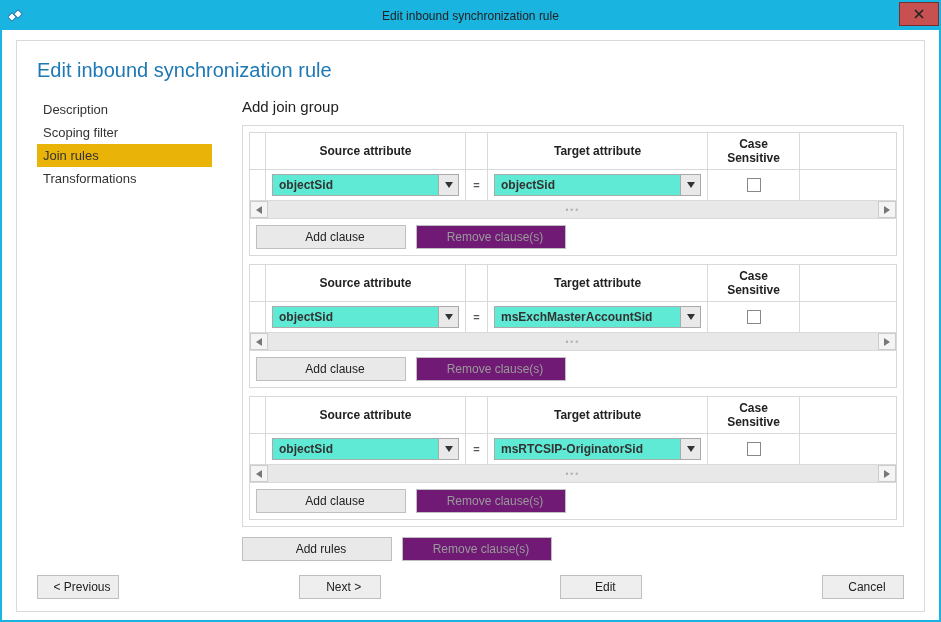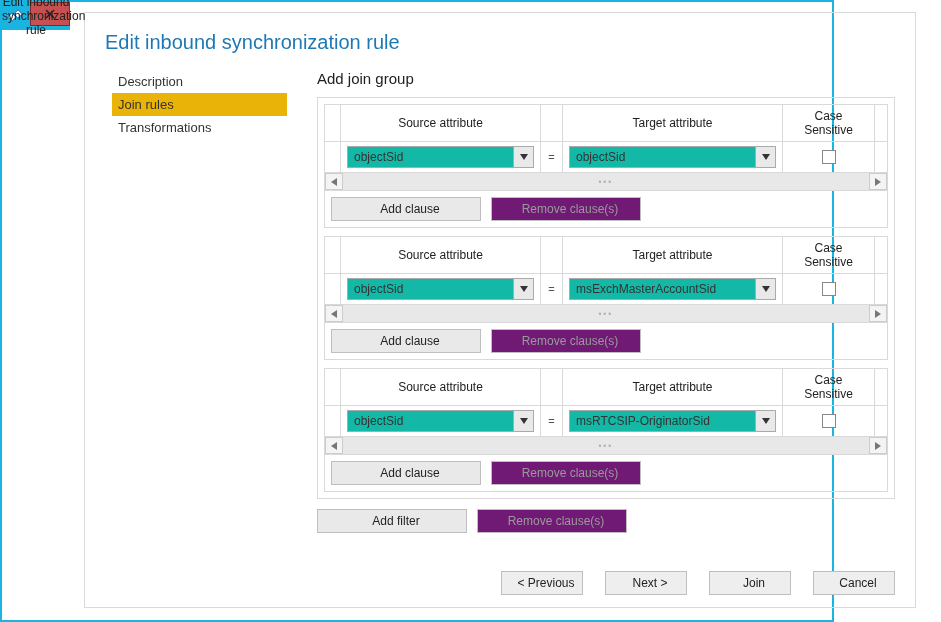--- a/index.html
+++ b/index.html
@@ -1,22 +1,22 @@
 <!DOCTYPE html>
 <html><head>
 <meta charset="utf-8">
 <style>
   * { box-sizing: border-box; }
   html, body { margin: 0; padding: 0; font-family: "Segoe UI", Tahoma, sans-serif; font-size: 12px; color: #333; }
   .window {
-    width: 834px; height: 622px;
+    width: 941px; height: 622px;
     background: #fff;
     border: 2px solid #1ab4e0;
     position: relative;
-    display: flex; flex-direction: row;
+    display: flex; flex-direction: column;
   }
   .titlebar {
     height: 28px;
     background: #1ab4e0;
     display: flex; align-items: center;
     position: relative;
   }
   .titlebar .icon {
     width: 28px; height: 28px;
     display: flex; align-items: center; justify-content: center;
@@ -48,21 +48,21 @@
     padding: 18px 20px 12px 20px;
     display: flex; flex-direction: column;
   }
   h1.page-title {
     margin: 0 0 16px 0; font-weight: 400;
     color: #1e78b4; font-size: 20px;
   }
   .body {
     flex: 1; display: flex; gap: 30px;
   }
-  .sidebar { width: 175px; margin-left: 7px; }
+  .sidebar { width: 175px; }
   .sidebar .nav-item {
     padding: 4px 6px; font-size: 13px; color: #333;
     cursor: default;
   }
   .sidebar .nav-item.active {
     background: #eab308;
   }
   .main { flex: 1; display: flex; flex-direction: column; }
   .section-title {
     font-size: 15px; color: #222; margin: 0 0 10px 0; font-weight: 400;
@@ -78,38 +78,39 @@
   .group:last-child { margin-bottom: 0; }
   .grid-head, .grid-row {
     display: flex; align-items: stretch;
   }
   .grid-head { border-bottom: 1px solid #d9d9d9; }
   .cell {
     border-right: 1px solid #d9d9d9;
     padding: 4px 6px;
     display: flex; align-items: center; justify-content: center;
     font-size: 12px;
+    font-weight: bold;
   }
   .cell:last-child { border-right: none; }
   .col-sel { width: 16px; }
   .col-src { width: 200px; }
   .col-eq  { width: 22px; font-size: 11px; color: #555; }
   .col-tgt { width: 220px; }
   .col-cs  { width: 92px; }
   .col-pad { flex: 1; }
   .grid-head .cell { text-align: center; color: #222; }
   .grid-row .cell { border-top: none; }
   .grid-row { border-bottom: 1px solid #d9d9d9; }
   .combo {
     display: flex; width: 100%; height: 22px;
     border: 1px solid #aaa; background: #e9e9e9;
   }
   .combo .combo-text {
     flex: 1; padding: 2px 6px; font-size: 12px; display: flex; align-items: center;
-    background: #14b8a6;
+    background: #5eead4;
   }
   .combo .combo-btn {
     width: 20px; border-left: 1px solid #aaa;
     display: flex; align-items: center; justify-content: center;
     background: #e9e9e9;
   }
   .combo .combo-btn svg { width: 8px; height: 6px; }
   .checkbox {
     width: 14px; height: 14px; border: 1px solid #888; background: #fff;
   }
@@ -128,21 +129,21 @@
   .btnrow { display: flex; gap: 10px; padding: 6px; }
   .btnrow.outer { padding: 10px 0 0 0; }
   .btn {
     height: 24px; min-width: 150px;
     border: 1px solid #bfbfbf; background: #e9e9e9;
     display: flex; align-items: center; justify-content: center;
     font-size: 12px; color: #222; padding-left: 8px;
   }
   .btn.disabled { color: #9a9a9a; background: #701a75; }
   .footer {
-    display: flex; justify-content: flex-end; gap: 22px;
+    display: flex; justify-content: space-between; gap: 10px;
     padding-top: 14px;
   }
   .footer .btn { min-width: 82px; height: 24px; background: #eee; }
   svg { display: block; }
 </style>
 </head>
 <body>
 
 <div class="window">
 
@@ -163,20 +164,21 @@
 
   <div class="client">
     <div class="inner">
 
       <h1 class="page-title">Edit inbound synchronization rule</h1>
 
       <div class="body">
 
         <div class="sidebar">
           <div class="nav-item">Description</div>
+          <div class="nav-item">Scoping filter</div>
           <div class="nav-item active">Join rules</div>
           <div class="nav-item">Transformations</div>
         </div>
 
         <div class="main">
           <div class="section-title">Add join group</div>
 
           <div class="groups">
 
             <div class="group">
@@ -343,29 +345,29 @@
               </div>
               <div class="btnrow">
                 <div class="btn">Add clause</div>
                 <div class="btn disabled">Remove clause(s)</div>
               </div>
             </div>
 
           </div>
 
           <div class="btnrow outer">
-            <div class="btn">Add filter</div>
+            <div class="btn">Add rules</div>
             <div class="btn disabled">Remove clause(s)</div>
           </div>
 
         </div>
       </div>
 
       <div class="footer">
         <div class="btn">&lt; Previous</div>
         <div class="btn">Next &gt;</div>
-        <div class="btn">Join</div>
+        <div class="btn">Edit</div>
         <div class="btn">Cancel</div>
       </div>
 
     </div>
   </div>
 </div>
 
 </body></html>

